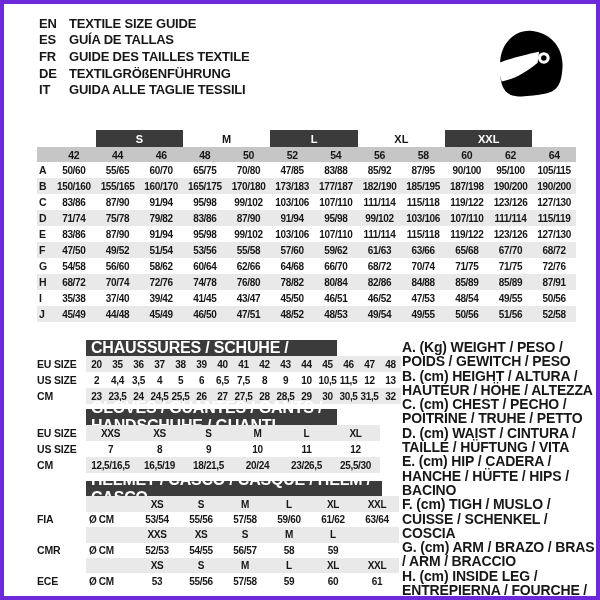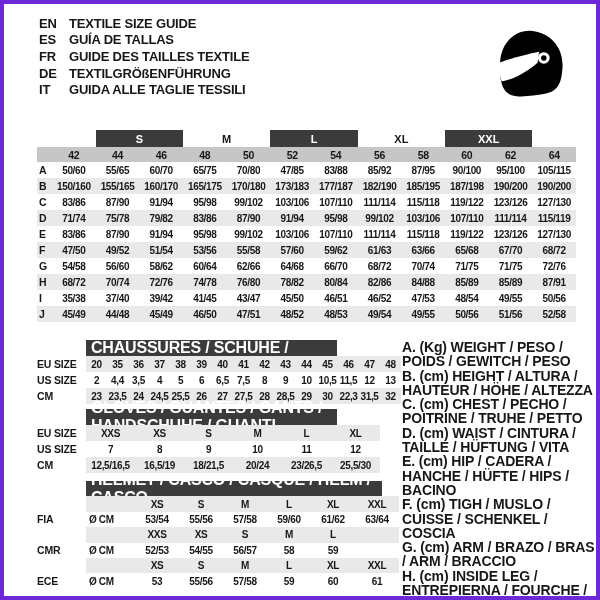--- a/index.html
+++ b/index.html
@@ -310,21 +310,21 @@
           <span class="m-cell">24</span>
           <span class="m-cell">24,5</span>
           <span class="m-cell">25,5</span>
           <span class="m-cell">26</span>
           <span class="m-cell">27</span>
           <span class="m-cell">27,5</span>
           <span class="m-cell">28</span>
           <span class="m-cell">28,5</span>
           <span class="m-cell">29</span>
           <span class="m-cell">30</span>
-          <span class="m-cell">22,3</span>
+          <span class="m-cell">30,5</span>
           <span class="m-cell">31,5</span>
           <span class="m-cell">32</span>
         </span>
       </div>
     </div>
   <div class="mini" id="glovesTable">
       <div class="m-row">
         <span class="m-label"></span>
         <span class="m-title" style="width: 246px;">GLOVES / GUANTES / GANTS / HANDSCHUHE / GUANTI</span>
       </div>

